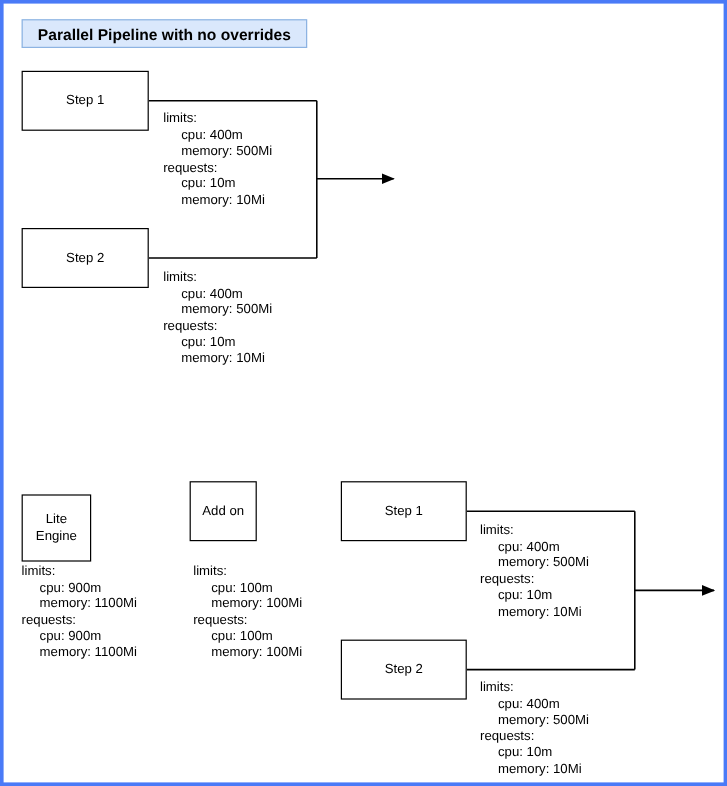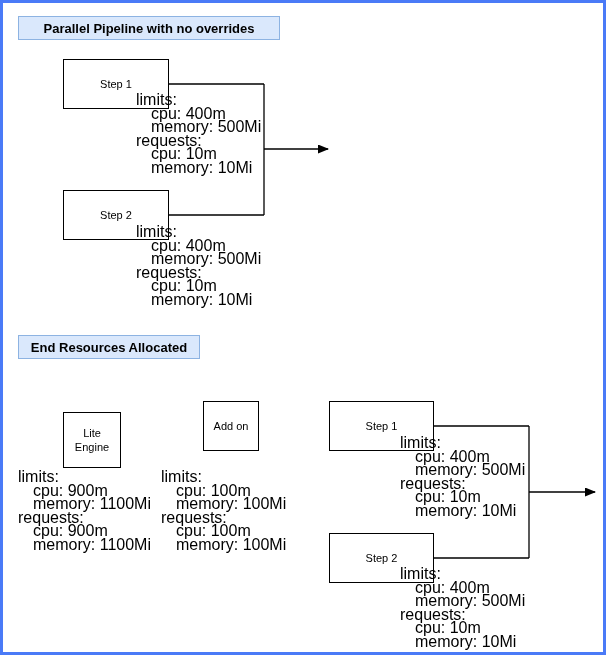--- a/index.html
+++ b/index.html
@@ -31,28 +31,27 @@
     position: absolute;
     background: #ffffff;
     border: 1px solid #000000;
     display: flex;
     align-items: center;
     justify-content: center;
     text-align: center;
     font-size: 11px;
     line-height: 14px;
     padding: 2px;
-    margin-left: 45px;
   }
 
   .node-box .label { width: 100%; }
 
   .res-block {
     position: absolute;
-    font-size: 16px;
+    font-size: 11px;
     line-height: 13.5px;
     white-space: nowrap;
   }
   .res-line.indent { padding-left: 15px; }
 
   svg.connectors {
     position: absolute;
     left: 0;
     top: 0;
     width: 600px;
@@ -77,21 +76,21 @@
     <line x1="121" y1="212" x2="261" y2="212"></line>
     <line x1="261" y1="81" x2="261" y2="212"></line>
     <line x1="261" y1="146" x2="325" y2="146" marker-end="url(#arrow)"></line>
 
     <line x1="386" y1="423" x2="526" y2="423"></line>
     <line x1="386" y1="555" x2="526" y2="555"></line>
     <line x1="526" y1="423" x2="526" y2="555"></line>
     <line x1="526" y1="489" x2="592" y2="489" marker-end="url(#arrow)"></line>
   </svg>
 
-  <div class="title-box" style="left:15px; top:13px; width:262px; height:24px;">
+  <div class="title-box" style="left:15px; top:13px; width:238px; height:24px;">
     <span>Parallel Pipeline with no overrides</span>
   </div>
 
   <div class="node-box" style="left:15px; top:56px; width:106px; height:50px;">
     <span class="label">Step 1</span>
   </div>
 
   <div class="res-block" style="left:133px; top:90px;">
     <div class="res-line">limits:</div>
     <div class="res-line indent">cpu: 400m</div>
@@ -107,23 +106,20 @@
 
   <div class="res-block" style="left:133px; top:222px;">
     <div class="res-line">limits:</div>
     <div class="res-line indent">cpu: 400m</div>
     <div class="res-line indent">memory: 500Mi</div>
     <div class="res-line">requests:</div>
     <div class="res-line indent">cpu: 10m</div>
     <div class="res-line indent">memory: 10Mi</div>
   </div>
 
-  <div class="title-box" style="left:15px; top:332px; width:182px; height:24px;">
-    <span>End Resources Allocated</span>
-  </div>
 
   <div class="node-box" style="left:15px; top:409px; width:58px; height:56px;">
     <span class="label">Lite Engine</span>
   </div>
 
   <div class="res-block" style="left:15px; top:467px;">
     <div class="res-line">limits:</div>
     <div class="res-line indent">cpu: 900m</div>
     <div class="res-line indent">memory: 1100Mi</div>
     <div class="res-line">requests:</div>

